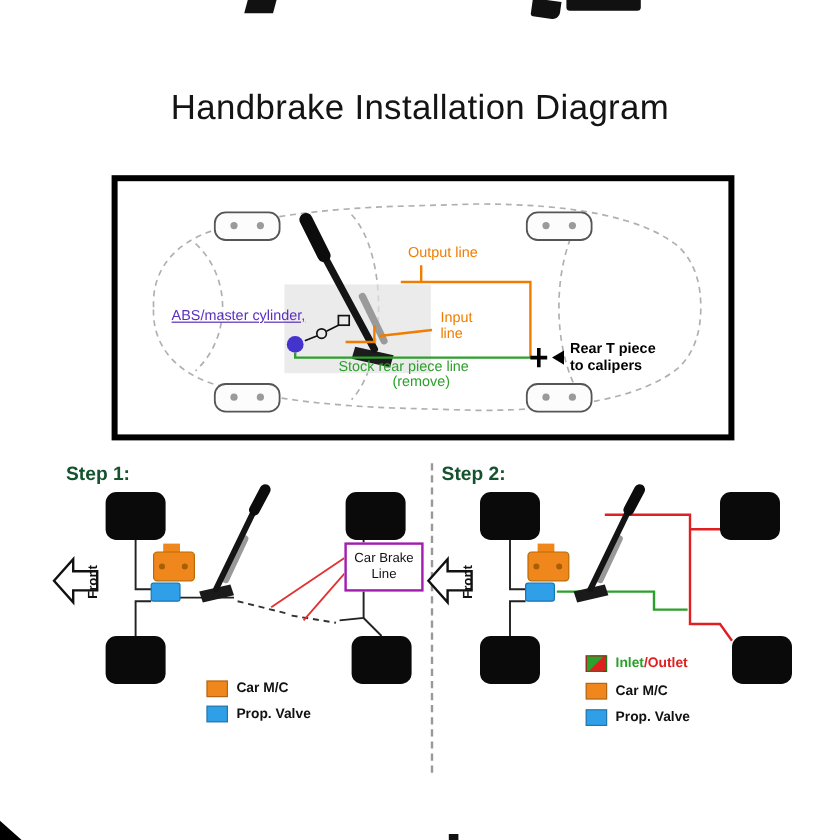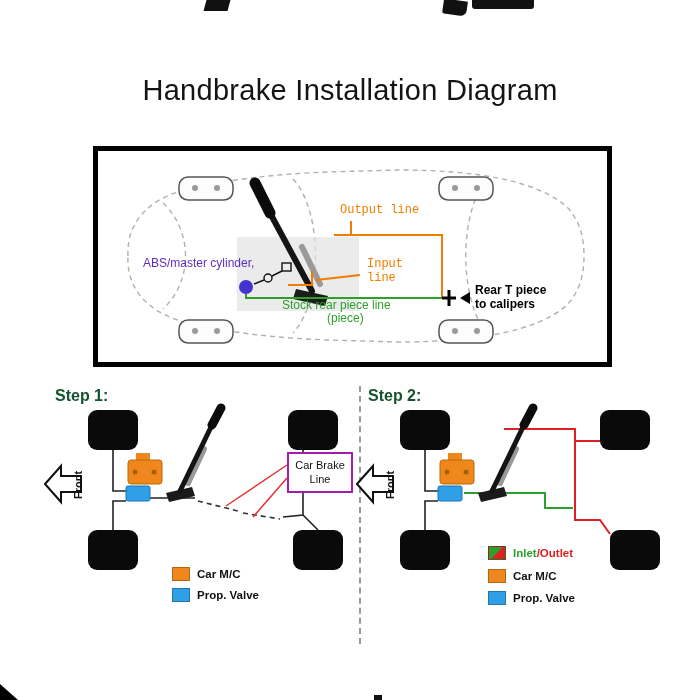--- a/index.html
+++ b/index.html
@@ -8,23 +8,23 @@
   .canvas { position:relative; width:700px; height:700px; background:#ffffff; overflow:hidden; }
 
   .title { position:absolute; top:74px; left:0; width:700px; text-align:center;
            font-size:29px; color:#141414; letter-spacing:0.3px; }
 
   .main-frame { position:absolute; left:93px; top:146px; width:519px; height:221px;
                 border:5px solid #000; background:#fff; }
   .main-frame svg { display:block; }
 
   .dlabel { position:absolute; font-size:12px; white-space:nowrap; line-height:1.1; }
-  .orange { color:#f07d00;font-family:Liberation Mono, monospace; }
+  .orange { color:#f07d00; }
   .green  { color:#2da02c; }
-  .purple { color:#5b2fbf; }
+  .purple { color:#5b2fbf;text-decoration:underline; }
   .black-bold { color:#000; font-weight:bold; }
 
   .step-heading { position:absolute; font-size:16px; font-weight:bold; color:#14532d; }
 
   .divider { position:absolute; left:359px; top:386px; height:258px; width:0;
              border-left:2px dashed #999; }
 
   .step-svg { position:absolute; }
 
   .red-box { position:absolute; left:287px; top:452px; width:66px; height:41px;
@@ -115,21 +115,21 @@
       </g>
       <polygon points="362,147 372,141 372,153" fill="#000"></polygon>
     </svg>
   </div>
 
   <span class="dlabel orange" style="left:340px; top:204px;">Output line</span>
   <span class="dlabel purple" style="left:143px; top:257px;">ABS/master cylinder,</span>
   <span class="dlabel orange" style="left:367px; top:258px;">Input</span>
   <span class="dlabel orange" style="left:367px; top:272px;">line</span>
   <span class="dlabel green" style="left:282px; top:299px;">Stock rear piece line</span>
-  <span class="dlabel green" style="left:327px; top:312px;">(piece)</span>
+  <span class="dlabel green" style="left:327px; top:312px;">(remove)</span>
   <span class="dlabel black-bold" style="left:475px; top:284px;">Rear T piece</span>
   <span class="dlabel black-bold" style="left:475px; top:298px;">to calipers</span>
 
   <div class="step-heading" style="left:55px; top:387px;">Step 1:</div>
   <div class="step-heading" style="left:368px; top:387px;">Step 2:</div>
   <div class="divider"></div>
 
   <svg class="step-svg" style="left:40px; top:403px;" width="320" height="215" viewBox="0 0 320 215">
     <polygon points="5,81 21,63 21,73 41,73 41,89 21,89 21,99" fill="#fff" stroke="#111" stroke-width="2"></polygon>
     <g fill="#0a0a0a">

